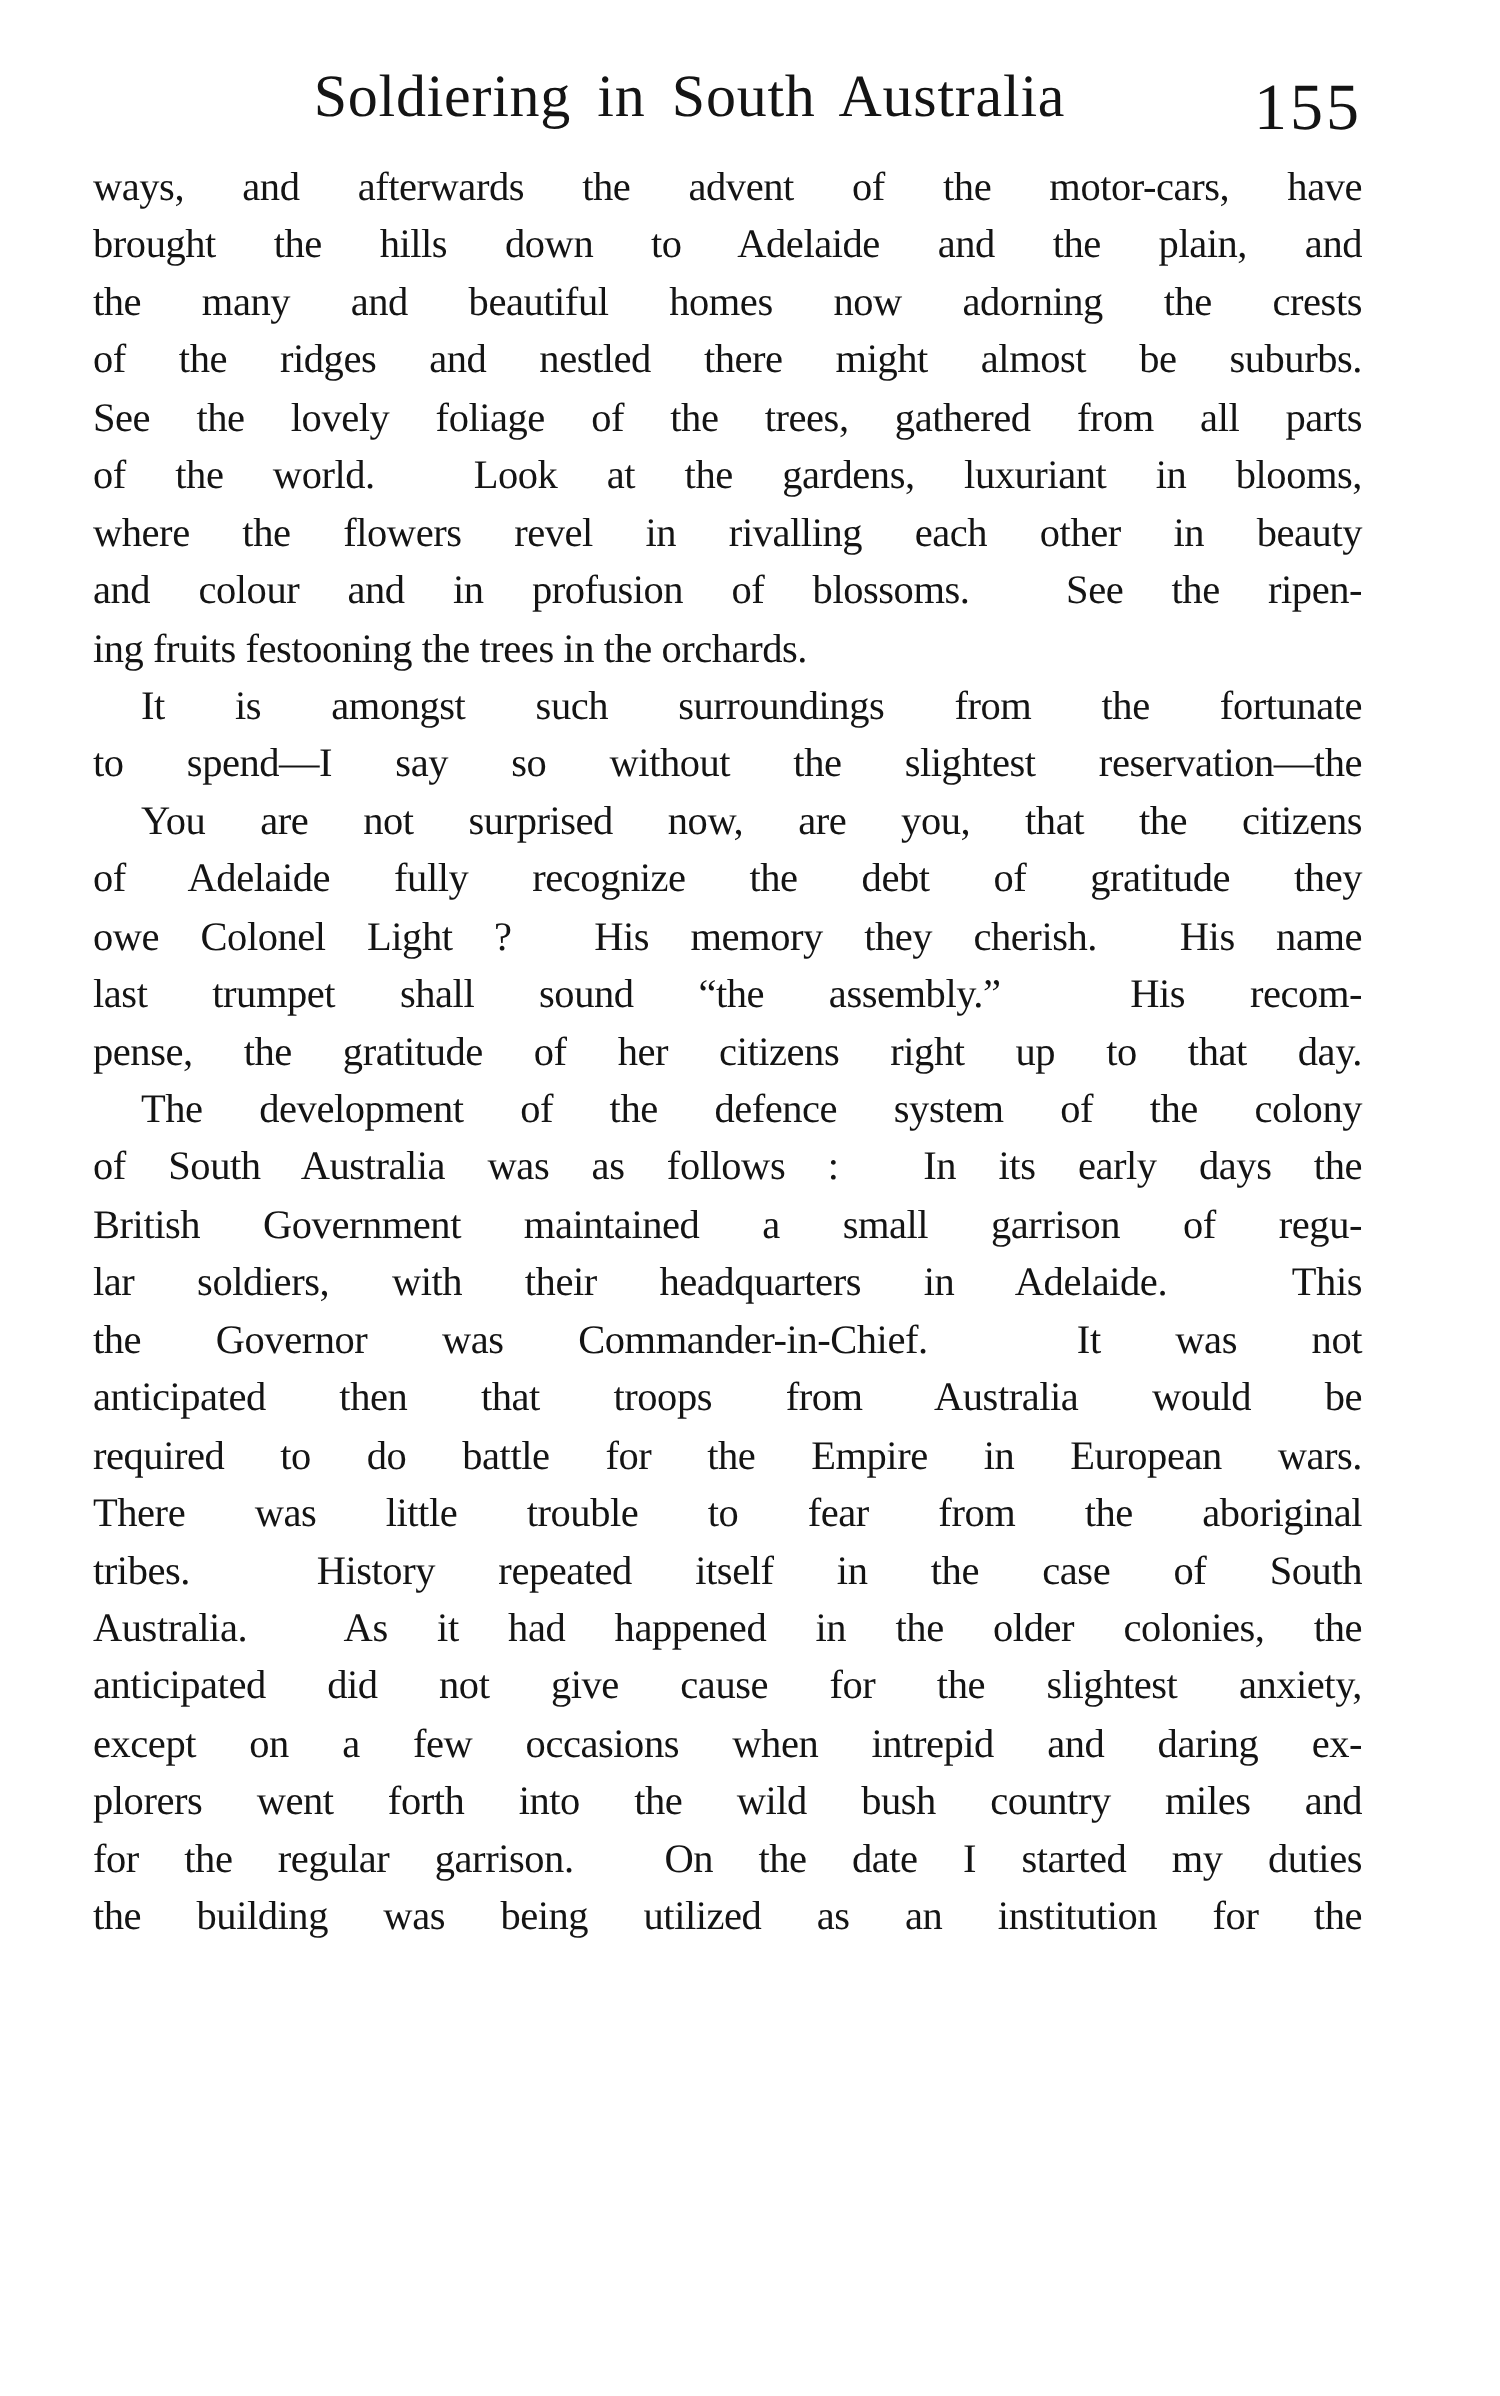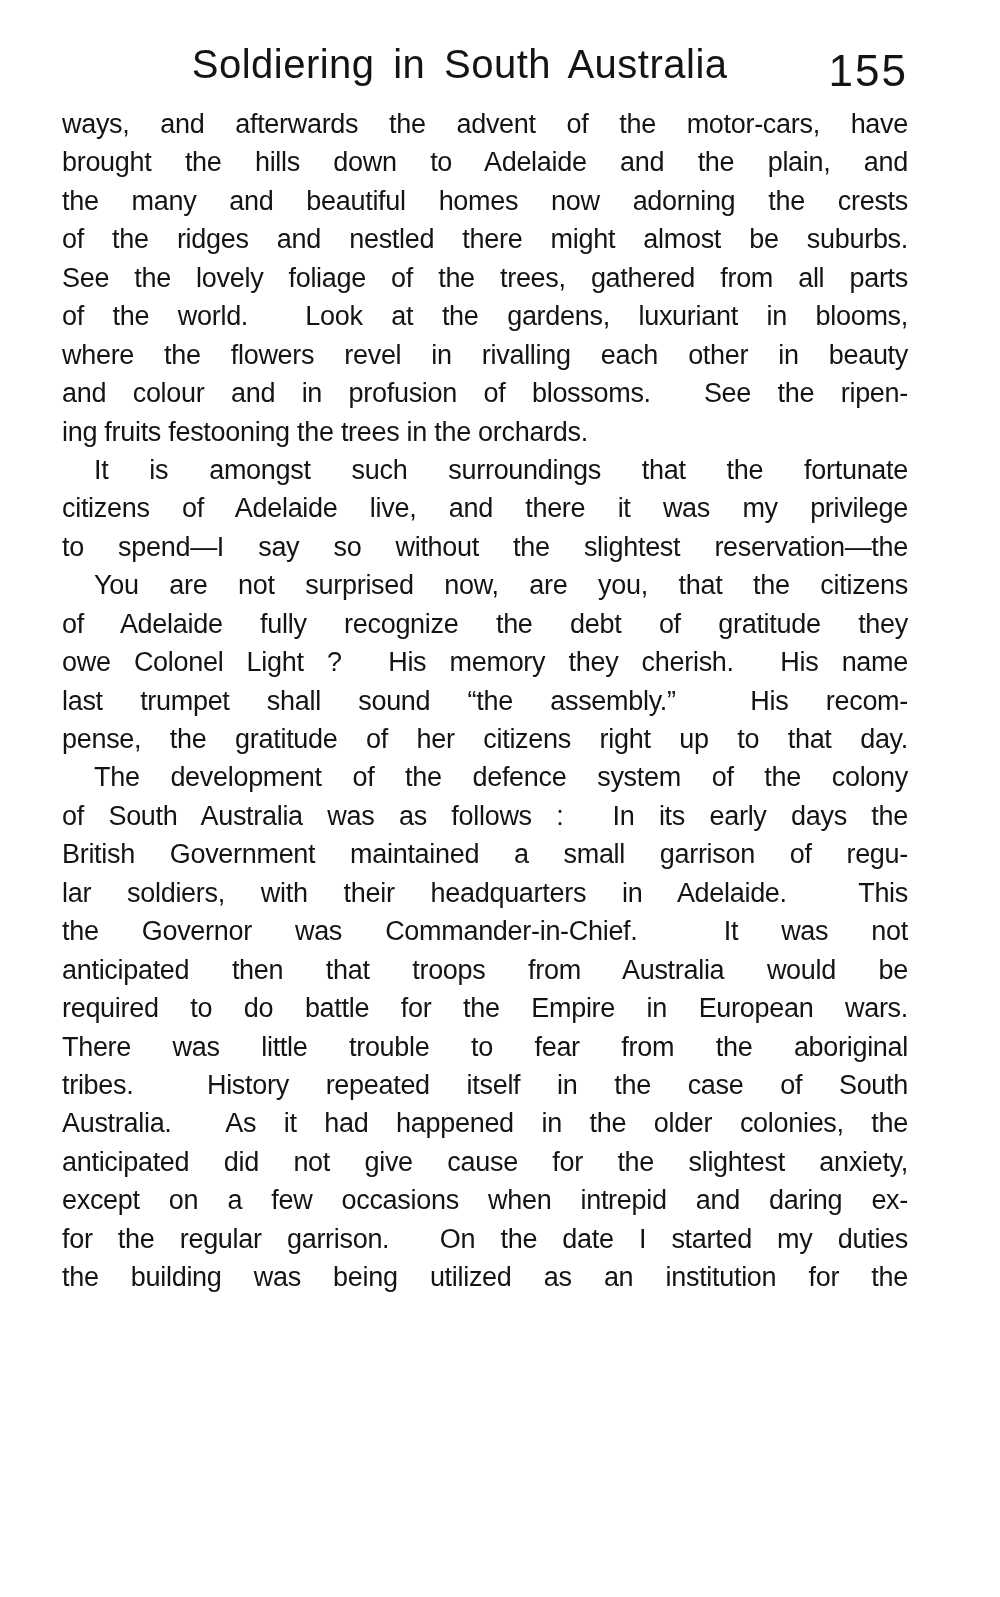--- a/index.html
+++ b/index.html
@@ -6,21 +6,21 @@
     margin: 0;
     padding: 0;
     background: #ffffff;
   }
   .page {
     position: relative;
     width: 1000px;
     height: 1597px;
     background: #ffffff;
     color: #141414;
-    font-family: Liberation Sans, sans-serif;
+    font-family: Liberation Serif, serif;
     overflow: hidden;
   }
   .page-header {
     position: absolute;
     left: 62px;
     top: 38px;
     width: 846px;
     height: 56px;
   }
   .running-title {
@@ -73,36 +73,36 @@
   <section class="page-body" id="page-body">
       <div class="line">ways, and afterwards the advent of the motor-cars, have</div>
       <div class="line">brought the hills down to Adelaide and the plain, and</div>
       <div class="line">the many and beautiful homes now adorning the crests</div>
       <div class="line">of the ridges and nestled there might almost be suburbs.</div>
       <div class="line">See the lovely foliage of the trees, gathered from all parts</div>
       <div class="line">of the world.&nbsp; Look at the gardens, luxuriant in blooms,</div>
       <div class="line">where the flowers revel in rivalling each other in beauty</div>
       <div class="line">and colour and in profusion of blossoms.&nbsp; See the ripen-</div>
       <div class="line end">ing fruits festooning the trees in the orchards.</div>
-      <div class="line indent">It is amongst such surroundings that the fortunate</div>
-      <div class="line">citizens of Adelaide live, and there it was my privilege</div>
+      <div class="line indent">It is amongst such surroundings from the fortunate</div>
       <div class="line">to spend—I say so without the slightest reservation—the</div>
       <div class="line indent">You are not surprised now, are you, that the citizens</div>
       <div class="line">of Adelaide fully recognize the debt of gratitude they</div>
       <div class="line">owe Colonel Light ?&nbsp; His memory they cherish.&nbsp; His name</div>
       <div class="line">last trumpet shall sound “the assembly.”&nbsp; His recom-</div>
       <div class="line">pense, the gratitude of her citizens right up to that day.</div>
       <div class="line indent">The development of the defence system of the colony</div>
       <div class="line">of South Australia was as follows :&nbsp; In its early days the</div>
       <div class="line">British Government maintained a small garrison of regu-</div>
       <div class="line">lar soldiers, with their headquarters in Adelaide.&nbsp; This</div>
       <div class="line">the Governor was Commander-in-Chief.&nbsp; It was not</div>
       <div class="line">anticipated then that troops from Australia would be</div>
       <div class="line">required to do battle for the Empire in European wars.</div>
       <div class="line">There was little trouble to fear from the aboriginal</div>
       <div class="line">tribes.&nbsp; History repeated itself in the case of South</div>
       <div class="line">Australia.&nbsp; As it had happened in the older colonies, the</div>
       <div class="line">anticipated did not give cause for the slightest anxiety,</div>
       <div class="line">except on a few occasions when intrepid and daring ex-</div>
+      <div class="line">plorers went forth into the wild bush country miles and</div>
       <div class="line">for the regular garrison.&nbsp; On the date I started my duties</div>
       <div class="line">the building was being utilized as an institution for the</div>
     </section>
 </div>
 
 </body></html>

